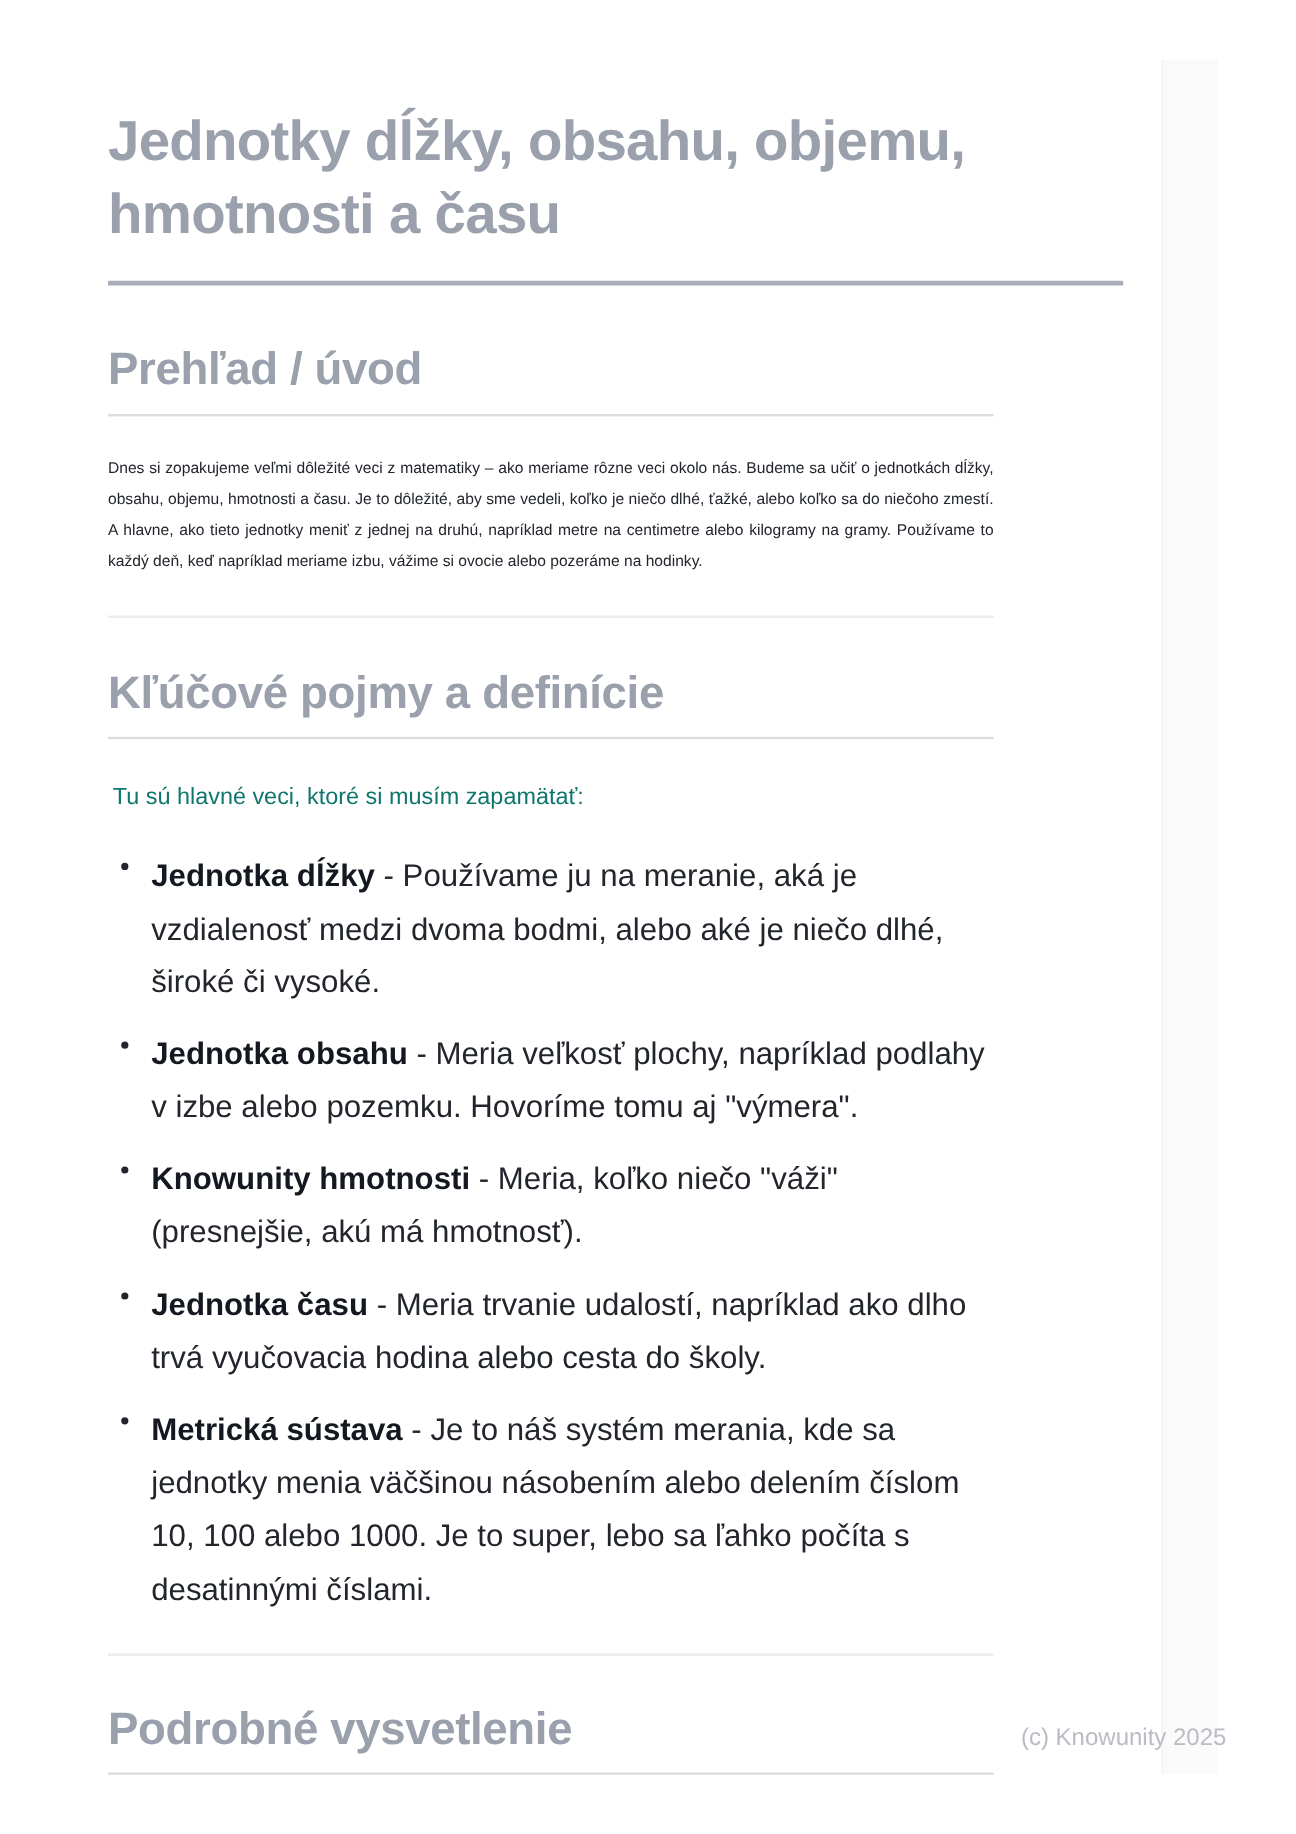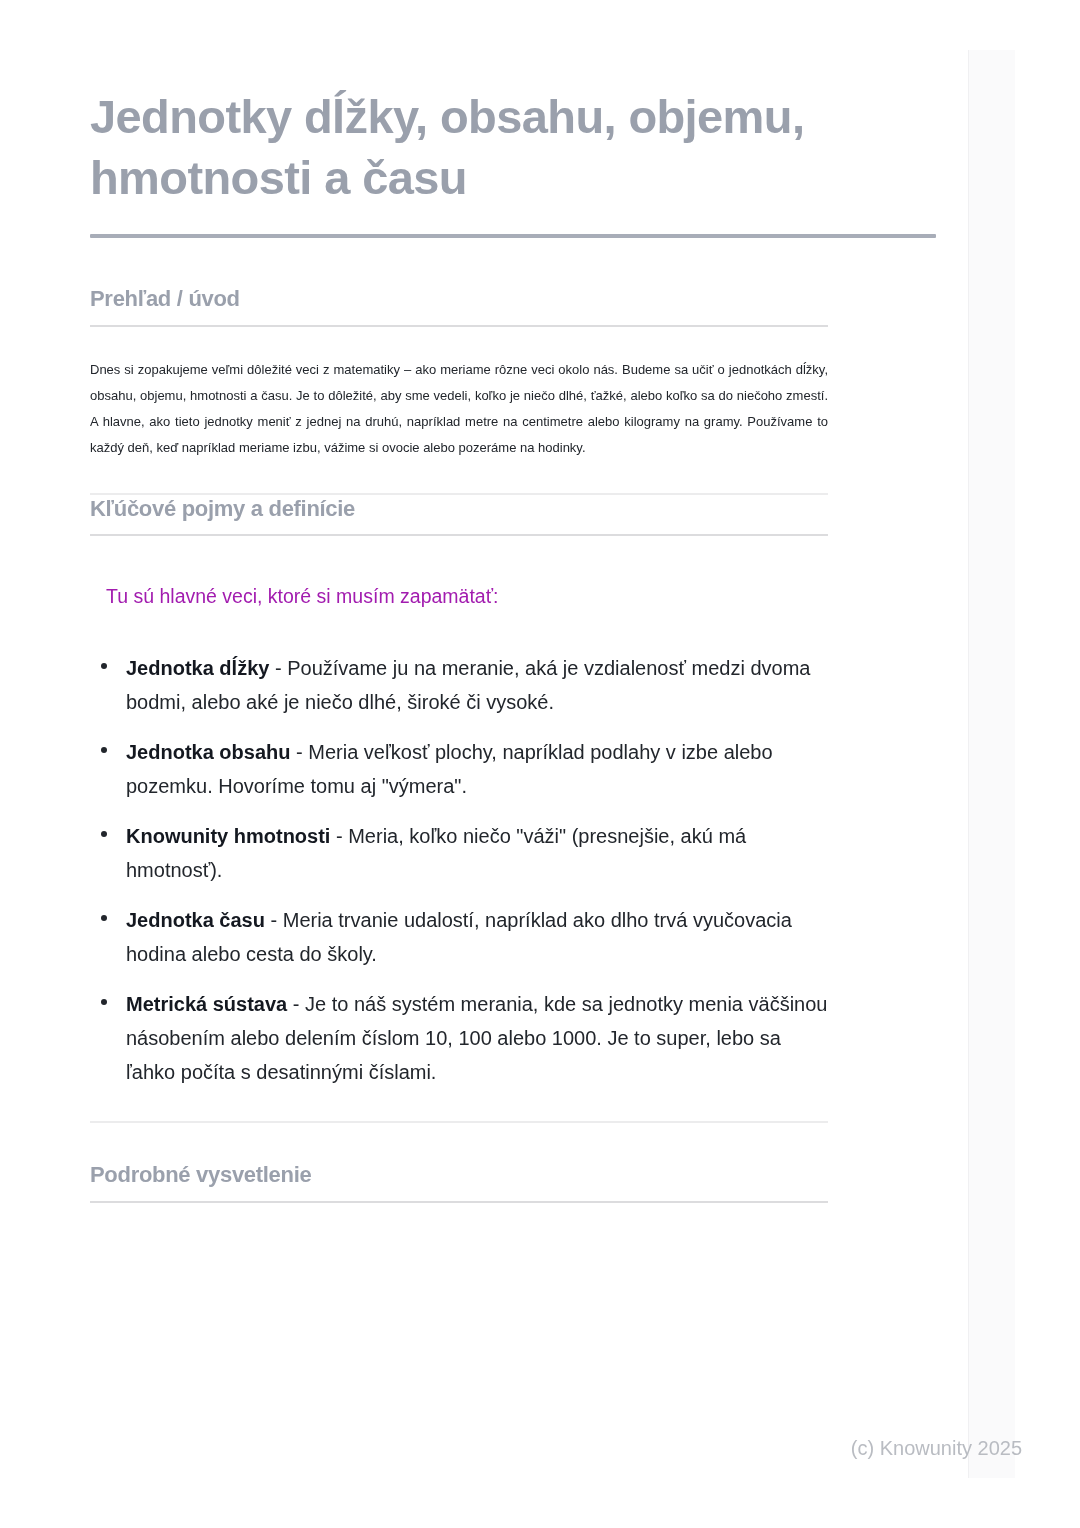--- a/index.html
+++ b/index.html
@@ -61,56 +61,56 @@
     border-radius: 1px;
   }
 
   
   .section {
     width: 738px;
   }
 
   .section-title {
     margin: 0;
-    font-size: 22px;
+    font-size: 38px;
     line-height: 1.25;
     font-weight: 700;
     letter-spacing: -0.3px;
     color: #9aa0ac;
   }
 
   .section-rule {
     margin-top: 12px;
     width: 738px;
     height: 2px;
     background: #dcdcde;
   }
 
   .sec-overview { padding-top: 47px; }
-  .sec-keyterms { }
+  .sec-keyterms { padding-top: 40px; }
   .sec-detail   { padding-top: 38px; }
 
   
   .body-para {
     margin: 0;
     padding-top: 30px;
     width: 738px;
     font-size: 13px;
     line-height: 2.0;
     color: #22262c;
     text-align: justify;
     text-justify: inter-word;
   }
 
   .lead-in {
-    margin: 16px;
+    margin: 4px;
     padding-top: 28px;
     font-size: 19.5px;
     line-height: 1.7;
-    color: #a21caf;
+    color: #0f766e;
   }
 
   
   .block-divider {
     margin-top: 32px;
     width: 738px;
     height: 2px;
     background: #ececed;
   }
 
@@ -119,21 +119,21 @@
     margin: 0;
     padding: 22px 0 0 0;
     list-style: none;
     width: 738px;
   }
 
   .term-item {
     position: relative;
     padding-left: 36px;
     margin-bottom: 16px;
-    font-size: 20px;
+    font-size: 26px;
     line-height: 1.70;
     color: #22262c;
   }
 
   .term-item:last-child { margin-bottom: 0; }
 
   .term-bullet {
     position: absolute;
     left: 11px;
     top: 12px;

